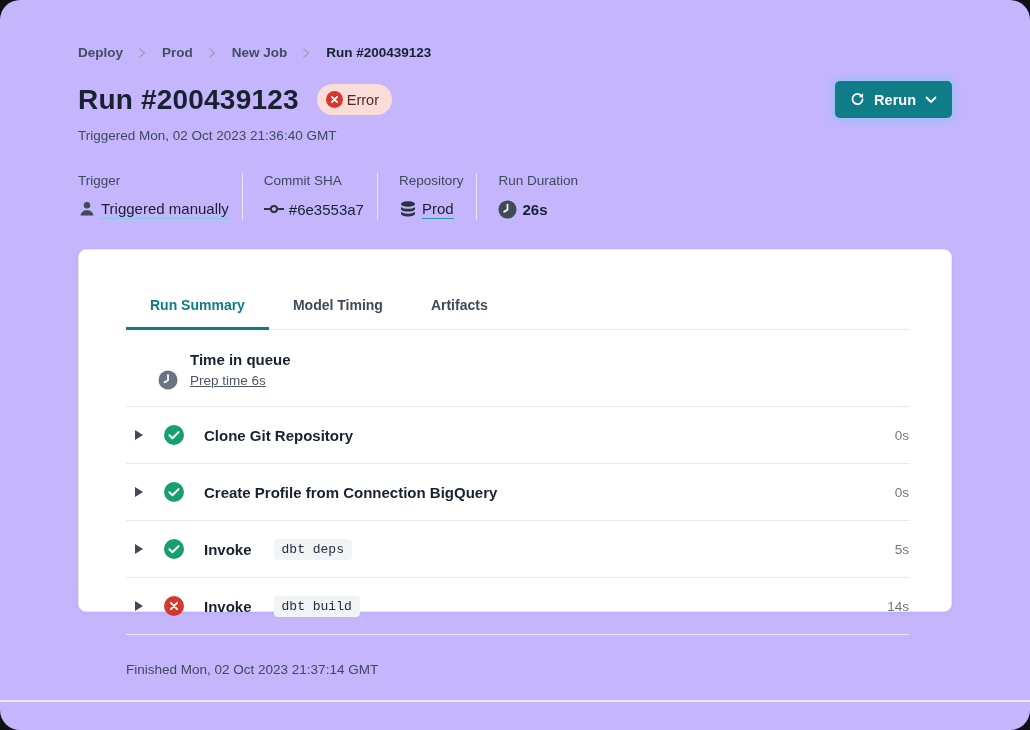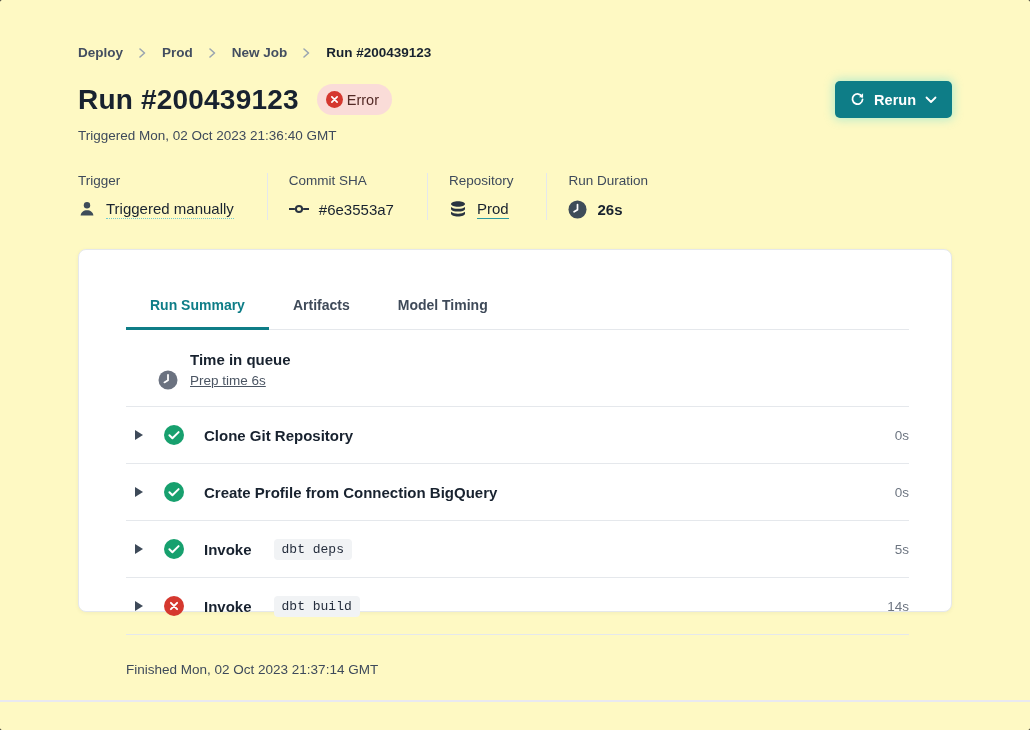--- a/index.html
+++ b/index.html
@@ -15,22 +15,22 @@
     --chip-bg:#f1f3f5;
   }
   *{box-sizing:border-box;margin:0;padding:0}
   html,body{width:1030px;height:730px}
   body{
     background:#101114;
     font-family:"Liberation Sans","DejaVu Sans",sans-serif;
     color:var(--text-dark);
   }
   .page{
-    position:relative;width:1030px;height:730px;background:#fef9c3;
-    border-radius:2px;overflow:hidden;
+    position:relative;width:1030px;height:730px;background:#c4b5fd;
+    border-radius:20px;overflow:hidden;
   }
   .content{padding:0 78px}
 
   
   .breadcrumb{display:flex;align-items:center;gap:15px;padding-top:45px;font-size:13.5px;font-weight:600;color:#434e60}
   .breadcrumb .crumb{cursor:pointer}
   .breadcrumb .crumb.current{color:#18222f;font-weight:700}
   .crumb-sep{display:flex;align-items:center}
 
   
@@ -43,24 +43,24 @@
 
   .rerun-btn{display:flex;align-items:center;gap:9px;background:var(--accent-teal);
     border:none;color:#fff;font-family:inherit;font-size:14.5px;font-weight:600;
     height:37px;padding:4px 15px;border-radius:5px;cursor:pointer;
     box-shadow:0 0 10px 2px rgba(64,214,222,.35)}
 
   .triggered{margin-top:10px;font-size:13.5px;color:var(--text-mid)}
 
   
   .meta-row{display:flex;margin-top:30px}
-  .meta-col{padding-right:33px;margin-right:21px;border-right:1px solid var(--border-light)}
+  .meta-col{padding-right:13px;margin-right:21px;border-right:1px solid var(--border-light)}
   .meta-col:last-child{border-right:none}
   .meta-label{font-size:13.5px;color:var(--text-mid)}
-  .meta-value{display:flex;align-items:center;gap:10px;margin-top:10px;font-size:15px;color:#18222f;min-height:22px}
+  .meta-value{display:flex;align-items:center;gap:5px;margin-top:10px;font-size:15px;color:#18222f;min-height:22px}
   .dotted-underline{border-bottom:1.5px dotted #6fc8cf;padding-bottom:1px;cursor:pointer}
   .teal-underline{border-bottom:1.5px solid #2a99a3;padding-bottom:1px;cursor:pointer}
   .meta-strong{font-weight:600}
 
   
   .card{margin-top:29px;height:363px;background:#fff;border:1px solid var(--border-light);
     border-radius:8px;box-shadow:0 1px 4px rgba(16,24,40,.05);padding:0 42px 0 47px}
 
   .tabs{display:flex;margin-top:45px;border-bottom:1px solid var(--border-light)}
   .tab{padding:0 24px 12px;font-size:14px;font-weight:600;color:#3f4a59;cursor:pointer;
@@ -204,22 +204,22 @@
           <span class="meta-strong">26s</span>
         </div>
       </div>
 
     </div>
 
     <div class="card">
 
       <div class="tabs">
         <div class="tab active">Run Summary</div>
+        <div class="tab">Model Timing</div>
         <div class="tab">Artifacts</div>
-        <div class="tab">Model Timing</div>
       </div>
 
       <div class="queue-divider">
         <div class="queue-row">
           <span class="queue-icon">
             <svg width="20" height="20" viewBox="0 0 20 20">
               <circle cx="10" cy="10" r="9.5" fill="#6b7280"></circle>
               <path d="M10 4.8v5.4l-3.6 2.2" stroke="#fff" stroke-width="1.8" fill="none" stroke-linecap="round" stroke-linejoin="round"></path>
             </svg>
           </span>

